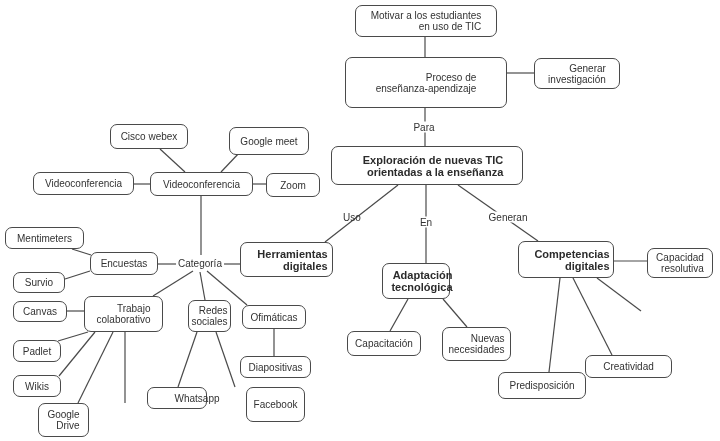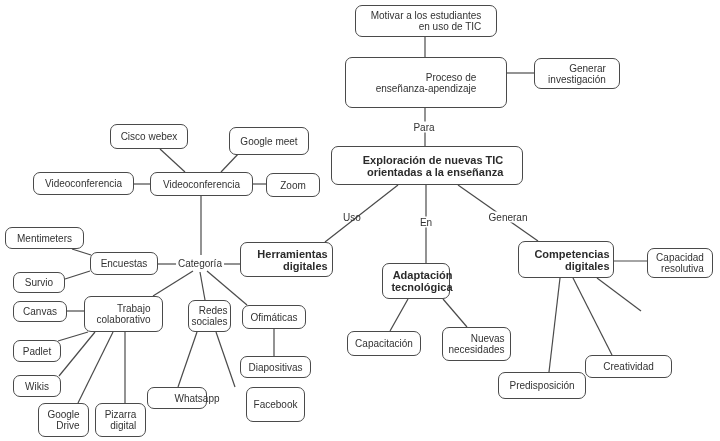--- a/index.html
+++ b/index.html
@@ -121,22 +121,20 @@
       <div class="node" style="left: 188px; top: 300px; width: 43px; height: 32px;"><span>Redes
 sociales</span></div>
       <div class="node" style="left: 242px; top: 305px; width: 64px; height: 24px;"><span>Ofimáticas</span></div>
       <div class="node" style="left: 240px; top: 356px; width: 71px; height: 22px;"><span>Diapositivas</span></div>
       <div class="node bold" style="left: 240px; top: 242px; width: 93px; height: 35px;"><span>Herramientas
 digitales</span></div>
       <div class="node" style="left: 13px; top: 340px; width: 48px; height: 22px;"><span>Padlet</span></div>
       <div class="node" style="left: 13px; top: 375px; width: 48px; height: 22px;"><span>Wikis</span></div>
       <div class="node" style="left: 38px; top: 403px; width: 51px; height: 34px;"><span>Google
 Drive</span></div>
-      <div class="node" style="left: 95px; top: 403px; width: 51px; height: 34px;"><span>Pizarra
-digital</span></div>
       <div class="node" style="left: 147px; top: 387px; width: 60px; height: 22px; padding-left: 40px;"><span>Whatsapp</span></div>
       <div class="node" style="left: 212px; top: 387px; width: 59px; height: 35px; margin-left: 34px;"><span>Facebook</span></div>
       <div class="node bold" style="left: 382px; top: 263px; width: 68px; height: 36px;"><span>Adaptación
 tecnológica</span></div>
       <div class="node" style="left: 347px; top: 331px; width: 74px; height: 25px;"><span>Capacitación</span></div>
       <div class="node" style="left: 442px; top: 327px; width: 69px; height: 34px;"><span>Nuevas
 necesidades</span></div>
       <div class="node bold" style="left: 518px; top: 241px; width: 96px; height: 37px;"><span>Competencias
 digitales</span></div>
       <div class="node" style="left: 647px; top: 248px; width: 66px; height: 30px;"><span>Capacidad

